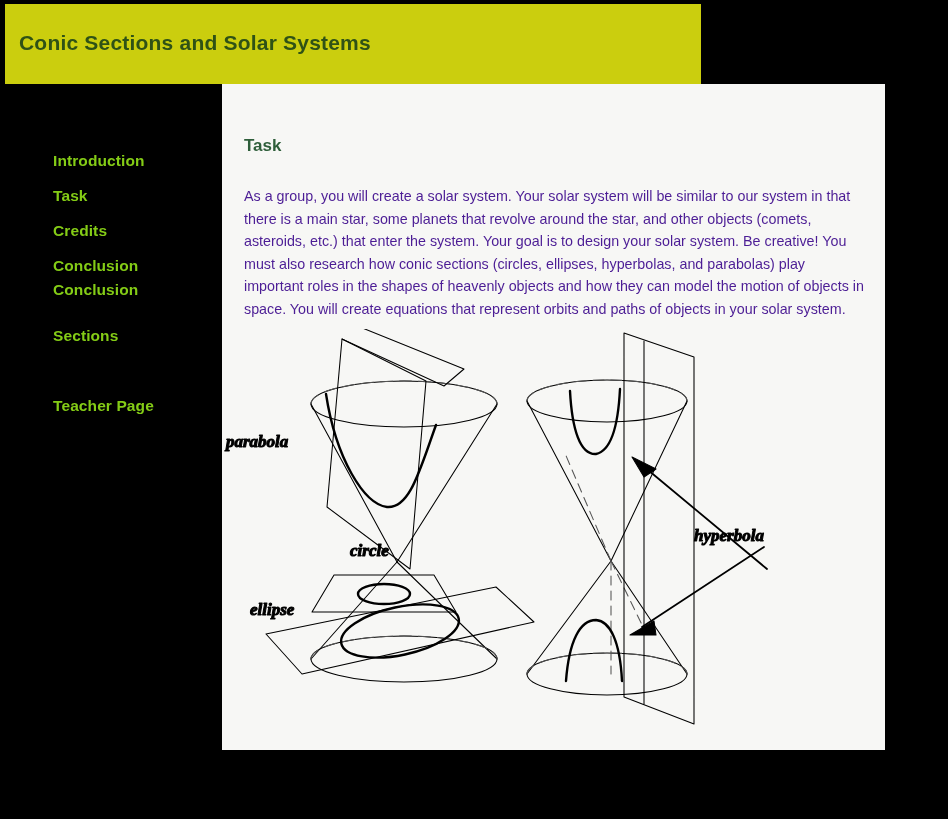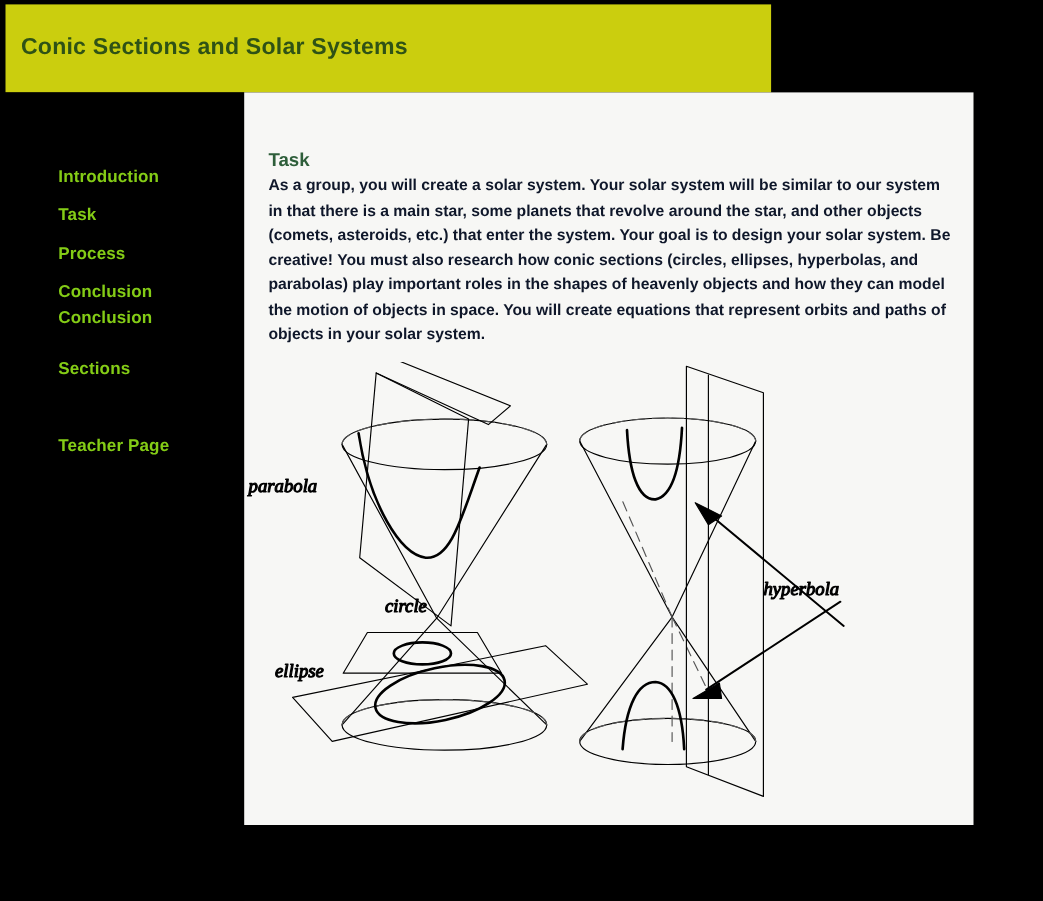--- a/index.html
+++ b/index.html
@@ -69,53 +69,53 @@
     position: absolute;
     left: 22px;
     top: 38px;
     font-size: 17px;
     color: #2E5E3A;
     font-family: "Liberation Sans", sans-serif;
   }
   #body-copy {
     position: absolute;
     left: 22px;
-    top: 60px;
+    top: 87px;
     width: 620px;
     font-size: 14.3px;
     line-height: 22.5px;
-    color: #0f172a;
+    color: #4c1d95;
     white-space: pre-line;
-    font-weight: bold;
   }
   #figure {
     position: absolute;
     left: 2px;
     top: 245px;
     width: 660px;
     height: 420px;
+    font-weight: bold;
   }
   .fig-label {
     font-family: "Liberation Serif", serif;
     font-style: italic;
     font-size: 17px;
     fill: #000000;
   }
 </style>
 </head>
 <body>
 
 <div id="banner">
   <div id="banner-title">Conic Sections and Solar Systems</div>
 </div>
 
 <nav id="sidebar">
   <a class="nav-item" style="top:68px">Introduction</a>
   <a class="nav-item" style="top:103px">Task</a>
-  <a class="nav-item" style="top:138px">Process</a>
+  <a class="nav-item" style="top:138px">Credits</a>
   <a class="nav-item" style="top:173px">Conclusion</a>
   <a class="nav-item" style="top:197px">Conclusion</a>
   <a class="nav-item" style="top:243px">Sections</a>
   <a class="nav-item" style="top:313px">Teacher Page</a>
 </nav>
 
 <main id="content">
 
   <h2 id="page-heading">Task</h2>
 

